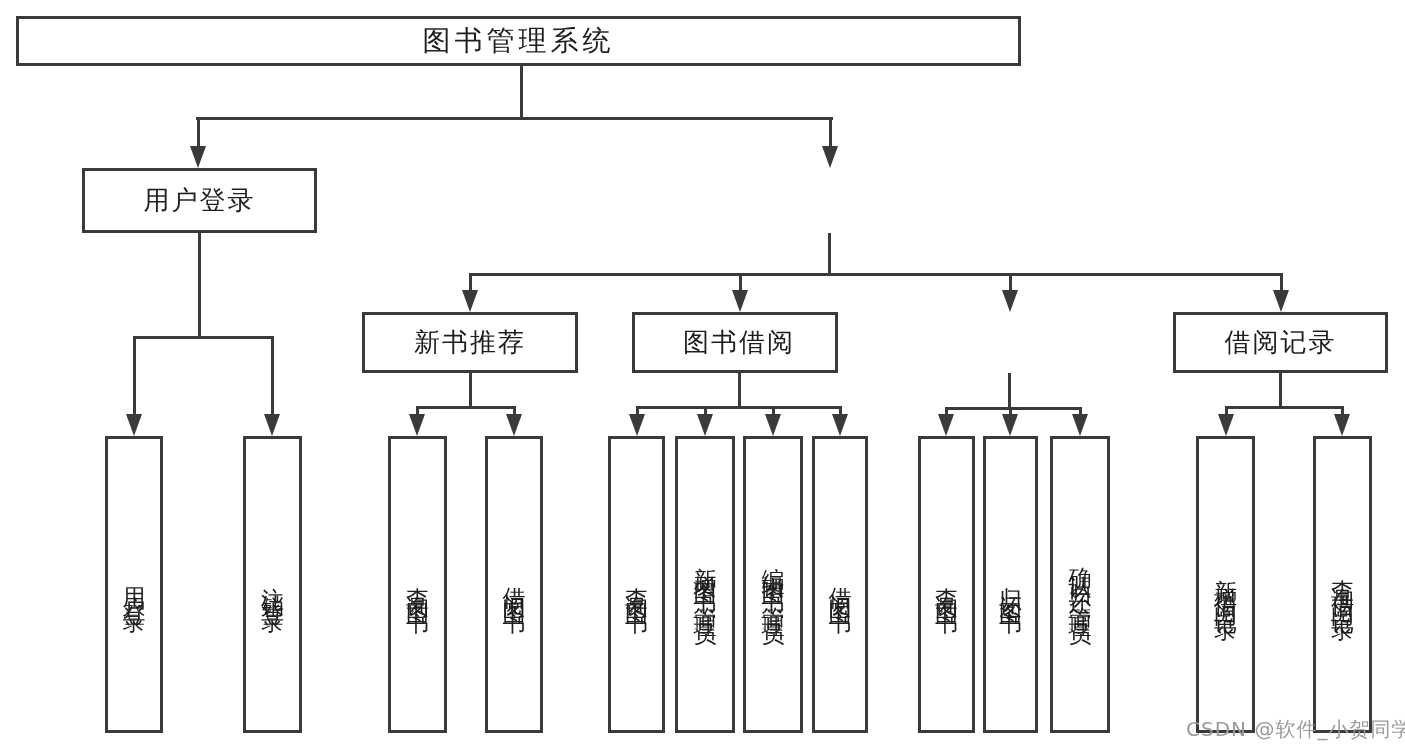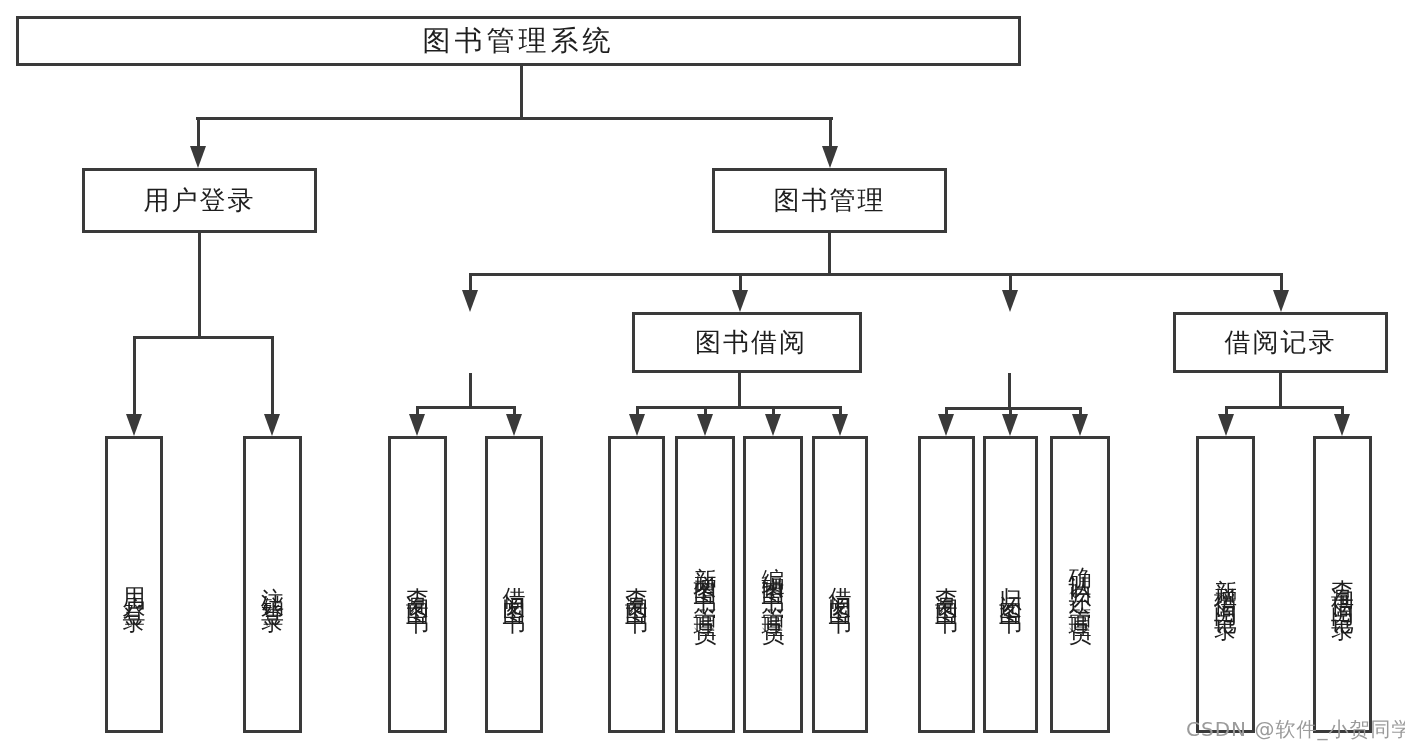--- a/index.html
+++ b/index.html
@@ -90,37 +90,37 @@
   </div>
 
   <div class="vline" style="left:520px; top:66px; height:51px;"></div>
   <div class="hline" style="left:196px; top:117px; width:637px;"></div>
   <div class="varrow" style="left:190px; top:117px; height:51px;"></div>
   <div class="varrow" style="left:822px; top:117px; height:51px;"></div>
 
   <div class="box" style="left:82px; top:168px; width:235px; height:65px;">
     <span class="hlabel">用户登录</span>
   </div>
-  <div class="box" style="left:712px; top:168px; width:235px; height:65px;">
-    <span class="hlabel">图书管理</span>
-  </div>
 
   <div class="vline" style="left:198px; top:233px; height:103px;"></div>
   <div class="hline" style="left:133px; top:336px; width:141px;"></div>
   <div class="varrow" style="left:126px; top:336px; height:100px;"></div>
   <div class="varrow" style="left:264px; top:336px; height:100px;"></div>
 
   <div class="vline" style="left:828px; top:233px; height:40px;"></div>
   <div class="hline" style="left:469px; top:273px; width:814px;"></div>
   <div class="varrow" style="left:462px; top:273px; height:39px;"></div>
   <div class="varrow" style="left:732px; top:273px; height:39px;"></div>
   <div class="varrow" style="left:1002px; top:273px; height:39px;"></div>
   <div class="varrow" style="left:1273px; top:273px; height:39px;"></div>
 
-  <div class="box" style="left:632px; top:312px; width:230px; height:61px;padding-left:8px;">
+  <div class="box" style="left:362px; top:312px; width:216px; height:61px;">
+    <span class="hlabel">新书推荐</span>
+  </div>
+  <div class="box" style="left:632px; top:312px; width:206px; height:61px;padding-left:8px;">
     <span class="hlabel">图书借阅</span>
   </div>
   <div class="box" style="left:1173px; top:312px; width:215px; height:61px;">
     <span class="hlabel">借阅记录</span>
   </div>
 
   <div class="vline" style="left:469px; top:373px; height:33px;"></div>
   <div class="hline" style="left:416px; top:406px; width:100px;"></div>
   <div class="varrow" style="left:409px; top:406px; height:30px;"></div>
   <div class="varrow" style="left:506px; top:406px; height:30px;"></div>

